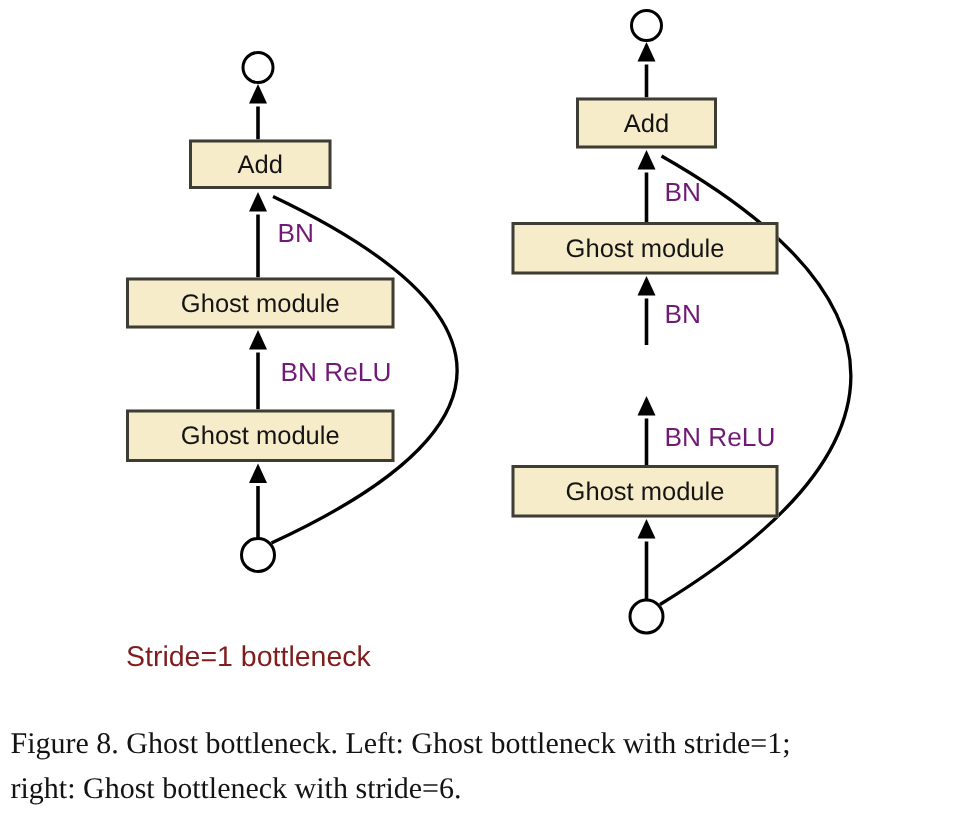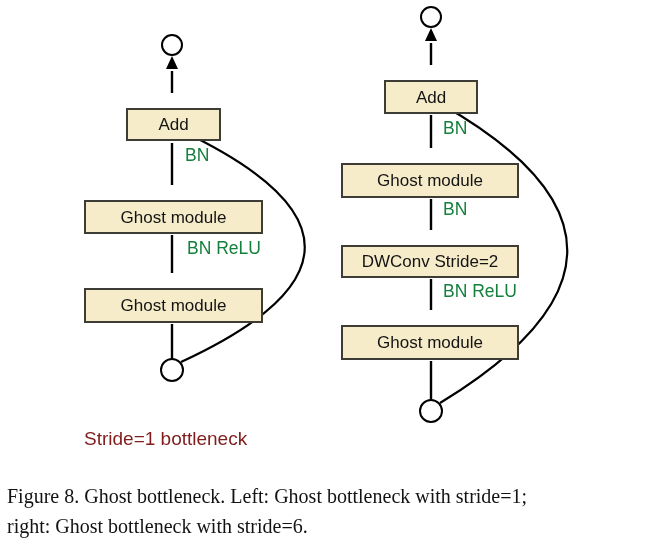--- a/index.html
+++ b/index.html
@@ -25,26 +25,25 @@
     background: #f7ecca;
     border: 2px solid #3d3d35;
     box-sizing: border-box;
     display: flex;
     align-items: center;
     justify-content: center;
     font-size: 17px;
     color: #141414;
     line-height: 1;
     white-space: nowrap;
-    margin-top: 15px;
   }
   .edge-label {
     position: absolute;
     font-size: 17.5px;
-    color: #15803d;
+    color: #701a75;
     line-height: 1;
     white-space: nowrap;
   }
   .diagram-caption {
     position: absolute;
     font-size: 19px;
     color: #7f1d1d;
     line-height: 1;
     white-space: nowrap;
     margin-top: 17px;
@@ -123,21 +122,20 @@
   <div id="left-bn" class="edge-label">BN</div>
   <div id="left-ghost-1" class="node-box">Ghost module</div>
   <div id="left-bn-relu" class="edge-label">BN ReLU</div>
   <div id="left-ghost-2" class="node-box">Ghost module</div>
   <div id="left-caption" class="diagram-caption">Stride=1 bottleneck</div>
 
   <div id="right-add" class="node-box">Add</div>
   <div id="right-bn-1" class="edge-label">BN</div>
   <div id="right-ghost-1" class="node-box">Ghost module</div>
   <div id="right-bn-2" class="edge-label">BN</div>
-  <div id="right-dwconv" class="node-box">DWConv Stride=2</div>
   <div id="right-bn-relu" class="edge-label">BN ReLU</div>
   <div id="right-ghost-2" class="node-box">Ghost module</div>
 
   <div class="figure-caption">
     <div>Figure 8. Ghost bottleneck. Left: Ghost bottleneck with stride=1;</div>
     <div>right: Ghost bottleneck with stride=6.</div>
   </div>
 
 </div>
 

